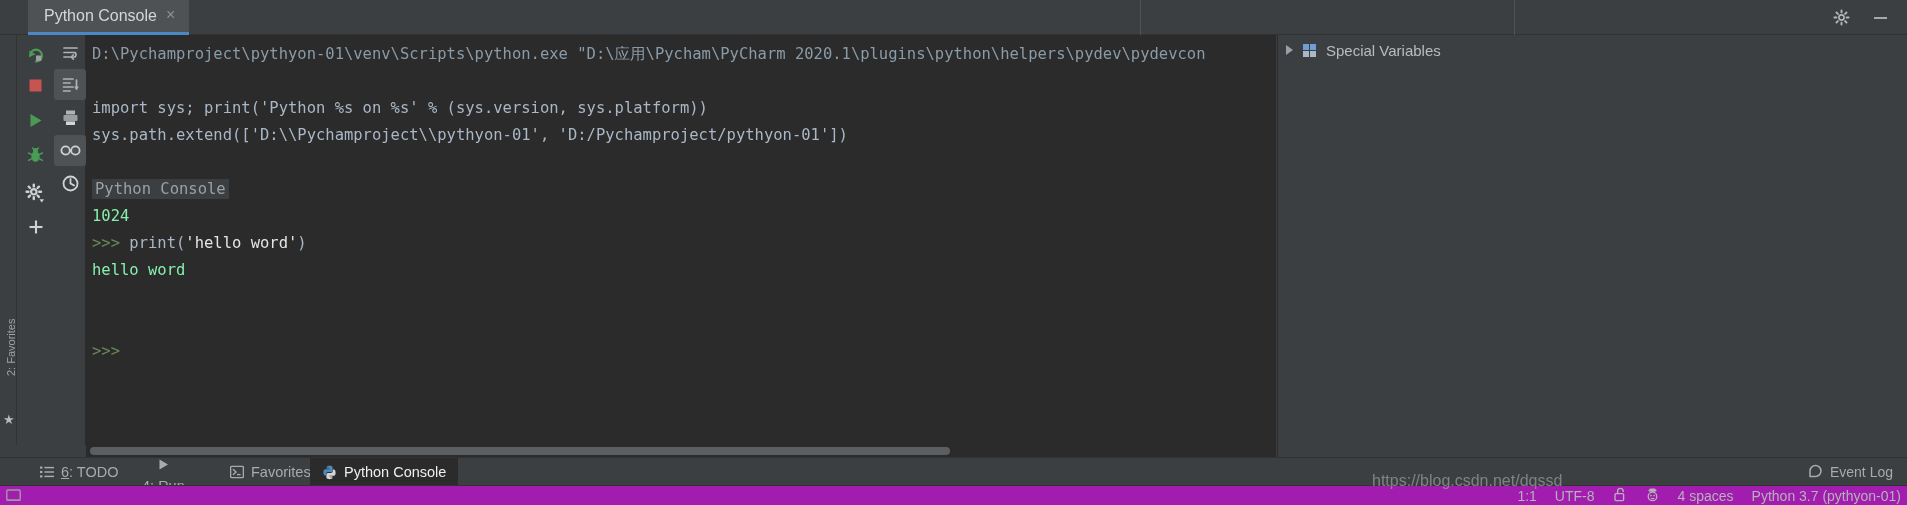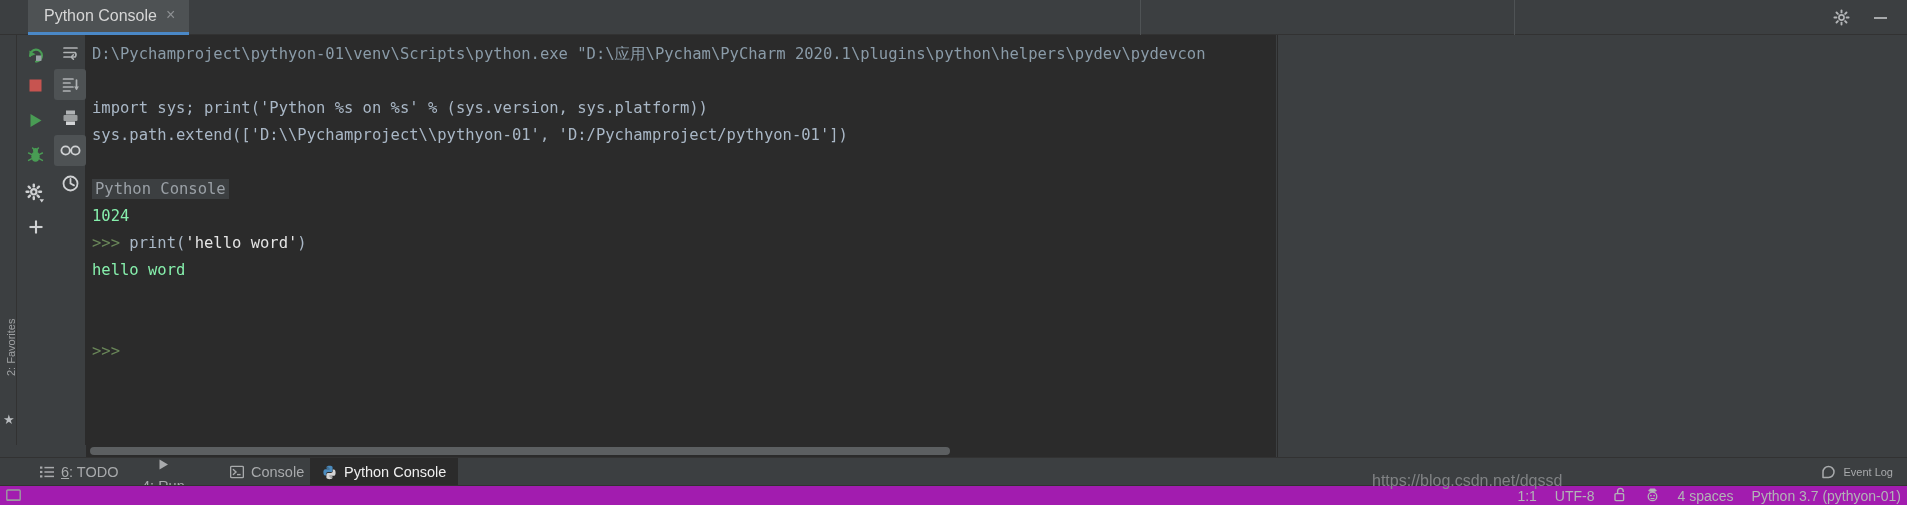--- a/index.html
+++ b/index.html
@@ -164,21 +164,21 @@
     padding: 0 12px;
     font-size: 14.5px; color: #a8aaac;
     cursor: pointer;
   }
   .btab.active { background: #2b2b2b; color: #eeeeee; }
   .btab u { text-decoration: underline; }
   .btab svg { display: block; }
   .eventlog {
     position: absolute; right: 14px; top: 0; height: 28px;
     display: flex; align-items: center; gap: 7px;
-    font-size: 11px; color: #a8aaac; cursor: pointer;
+    font-size: 14px; color: #a8aaac; cursor: pointer;
   }
 
   
   .statusbar {
     position: absolute; left: 0; top: 485px; width: 1907px; height: 20px;
     background: #a21caf;
     border-top: 1px solid #323232;
   }
   .status-left-icon {
     position: absolute; left: 6px; top: 2px;
@@ -380,20 +380,30 @@
   </div>
 
   <div class="console">
     <div class="console-inner" id="console-lines"><div class="cline"><span class="seg-cmdline">D:\Pychamproject\pythyon-01\venv\Scripts\python.exe "D:\应用\Pycham\PyCharm 2020.1\plugins\python\helpers\pydev\pydevcon</span></div><div class="cline blank"></div><div class="cline"><span class="seg-code">import sys; print('Python %s on %s' % (sys.version, sys.platform))</span></div><div class="cline"><span class="seg-code">sys.path.extend(['D:\\Pychamproject\\pythyon-01', 'D:/Pychamproject/pythyon-01'])</span></div><div class="cline blank"></div><div class="cline"><span class="hl-title">Python Console</span></div><div class="cline"><span class="seg-out">1024</span></div><div class="cline"><span class="seg-prompt">&gt;&gt;&gt; </span><span class="seg-code">print(</span><span class="seg-str">'hello word'</span><span class="seg-code">)</span></div><div class="cline"><span class="seg-out">hello word</span></div><div class="cline blank"></div><div class="cline blank"></div><div class="cline"><span class="seg-prompt">&gt;&gt;&gt;</span></div></div>
   </div>
 
   <div class="hscroll-track"></div>
   <div class="hscroll-thumb"></div>
 
   <div class="svpane">
+    <div class="svheader">
+      <span class="sv-arrow"></span>
+      <span class="sv-icon">
+          <i></i>
+          <i></i>
+          <i></i>
+          <i></i>
+        </span>
+      <span>Special Variables</span>
+    </div>
     <div class="sv-right-scroll"></div>
   </div>
 
   <div class="bottombar">
 
     <div class="btab" style="left:28px;">
       <span>
         <svg width="14" height="14" viewBox="0 0 14 14">
           <g fill="#a8aaac">
             <rect x="0" y="1.5" width="2.4" height="2.2"></rect>
@@ -420,21 +430,21 @@
     </div>
 
     <div class="btab" style="left:218px;">
       <span>
         <svg width="14" height="14" viewBox="0 0 14 14">
           <rect x="0.6" y="1.4" width="12.8" height="11.2" rx="1" fill="none" stroke="#a8aaac" stroke-width="1.4"></rect>
           <path d="M3.3 4.6 L6 7 L3.3 9.4" fill="none" stroke="#a8aaac" stroke-width="1.4" stroke-linecap="round"></path>
           <line x1="7" y1="9.6" x2="10.6" y2="9.6" stroke="#a8aaac" stroke-width="1.4"></line>
         </svg>
       </span>
-      <span>Console</span>
+      <span>Favorites</span>
     </div>
 
     <div class="btab active" style="left:310px;">
       <span>
         <svg width="15" height="15" viewBox="0 0 15 15">
           <path d="M7.5 0.8 C4.4 0.8 4.6 2.2 4.6 2.2 L4.6 3.7 L7.6 3.7 L7.6 4.2 L3.4 4.2 C3.4 4.2 1.4 4 1.4 7.3 C1.4 10.6 3.2 10.5 3.2 10.5 L4.2 10.5 L4.2 8.9 C4.2 8.9 4.1 7.1 6 7.1 L8.9 7.1 C8.9 7.1 10.6 7.1 10.6 5.5 L10.6 2.4 C10.6 2.4 10.8 0.8 7.5 0.8 Z M5.9 1.8 C6.2 1.8 6.4 2 6.4 2.3 C6.4 2.6 6.2 2.8 5.9 2.8 C5.6 2.8 5.4 2.6 5.4 2.3 C5.4 2 5.6 1.8 5.9 1.8 Z" fill="#4b8bbe"></path>
           <path d="M7.5 14.2 C10.6 14.2 10.4 12.8 10.4 12.8 L10.4 11.3 L7.4 11.3 L7.4 10.8 L11.6 10.8 C11.6 10.8 13.6 11 13.6 7.7 C13.6 4.4 11.8 4.5 11.8 4.5 L10.8 4.5 L10.8 6.1 C10.8 6.1 10.9 7.9 9 7.9 L6.1 7.9 C6.1 7.9 4.4 7.9 4.4 9.5 L4.4 12.6 C4.4 12.6 4.2 14.2 7.5 14.2 Z M9.1 13.2 C8.8 13.2 8.6 13 8.6 12.7 C8.6 12.4 8.8 12.2 9.1 12.2 C9.4 12.2 9.6 12.4 9.6 12.7 C9.6 13 9.4 13.2 9.1 13.2 Z" fill="#d5d5d5"></path>
         </svg>
       </span>
       <span>Python Console</span>

